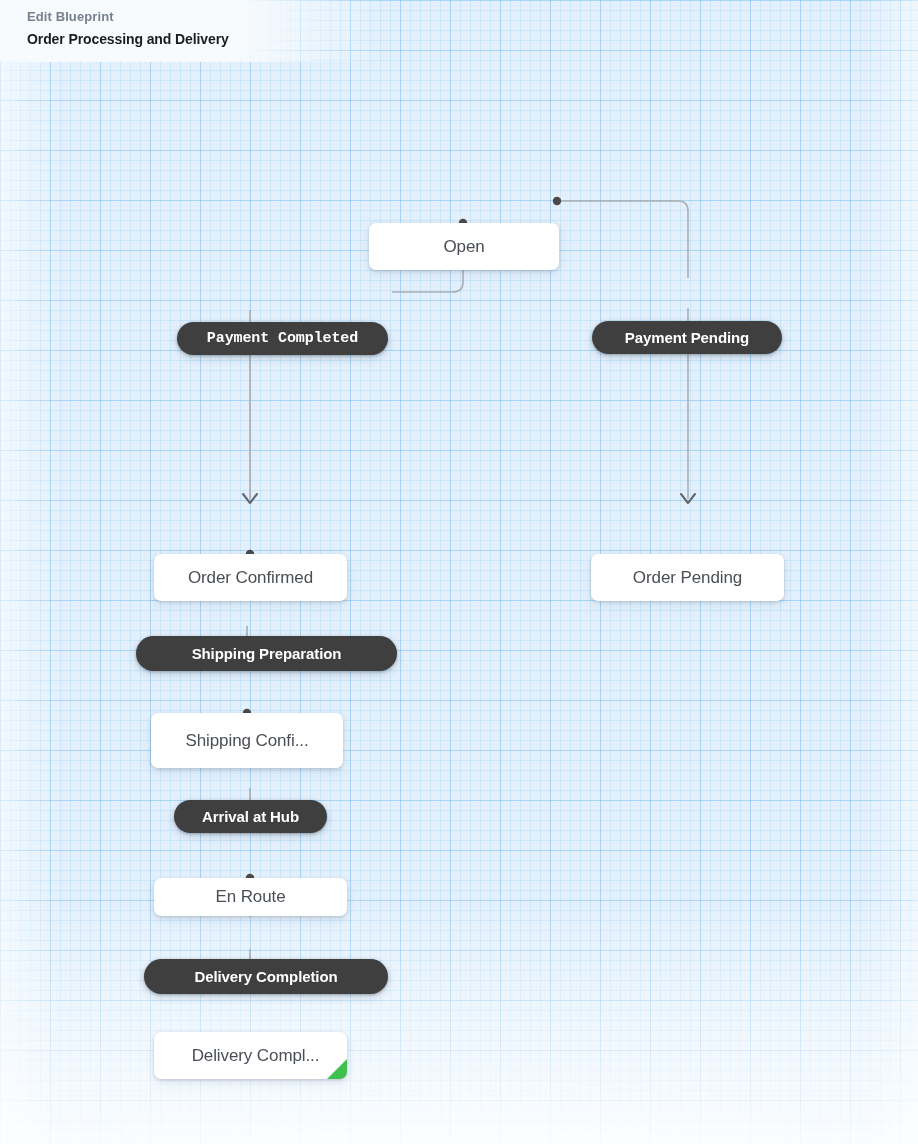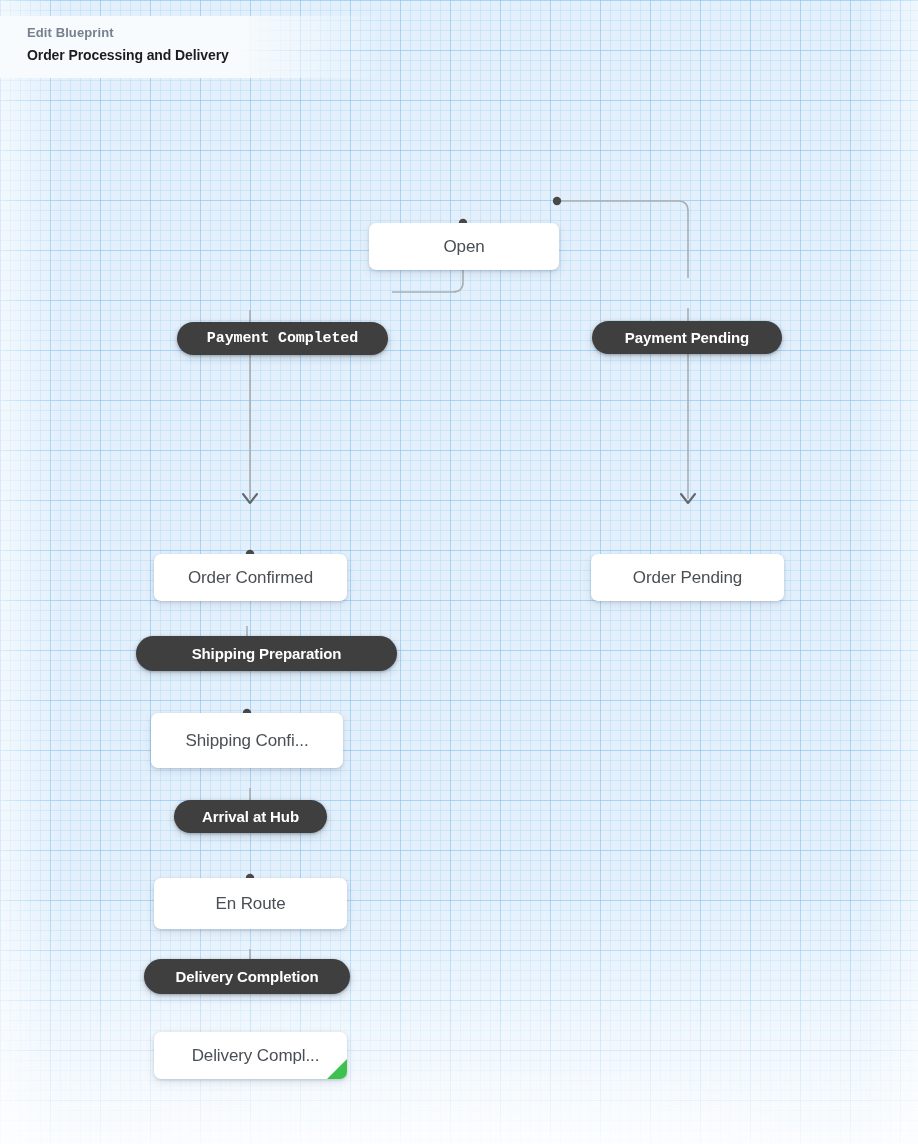--- a/index.html
+++ b/index.html
@@ -43,21 +43,21 @@
     background:
       radial-gradient(ellipse 140% 70% at 50% 130%, rgba(255,255,255,0.97) 0%, rgba(255,255,255,0.85) 22%, rgba(255,255,255,0.0) 55%),
       linear-gradient(to right, rgba(255,255,255,0.55) 0px, rgba(255,255,255,0.0) 60px),
       linear-gradient(to left, rgba(255,255,255,0.45) 0px, rgba(255,255,255,0.0) 55px),
       linear-gradient(to bottom, rgba(255,255,255,0.0) 78%, rgba(255,255,255,0.85) 100%);
   }
 
   
   #header {
     position: absolute;
-    left: 0; top: 16px;
+    left: 0; top: 0;
     width: 380px;
     height: 62px;
     background: linear-gradient(to right, #f8fbfd 0%, #f8fbfd 62%, rgba(248,251,253,0.0) 100%);
     z-index: 40;
     padding: 8px 0 0 27px;
     box-sizing: border-box;
   }
   #header-eyebrow {
     font-size: 13px;
     font-weight: bold;
@@ -215,21 +215,21 @@
   </div>
 
   <div class="node state-box" style="left:591px; top:508px; width:193px; height:47px;">
     <span class="state-label">Order Pending</span>
   </div>
 
   <div class="node state-box" style="left:151px; top:667px; width:192px; height:55px;">
     <span class="state-label">Shipping Confi...</span>
   </div>
 
-  <div class="node state-box" style="left:154px; top:832px; width:193px; height:51px;">
+  <div class="node state-box" style="left:154px; top:832px; width:193px; height:38px;">
     <span class="state-label">En Route</span>
   </div>
 
   <div class="node state-box" style="left:154px; top:986px; width:193px; height:47px;padding-left:10px;">
     <span class="state-label">Delivery Compl...</span>
     <span class="corner-flag"></span>
   </div>
 
   <div class="node transition-pill" style="left:177px; top:276px; width:211px; height:33px;font-family:Liberation Mono, monospace;">
     <span class="pill-label">Payment Completed</span>
@@ -240,21 +240,21 @@
   </div>
 
   <div class="node transition-pill" style="left:136px; top:590px; width:261px; height:35px;">
     <span class="pill-label">Shipping Preparation</span>
   </div>
 
   <div class="node transition-pill" style="left:174px; top:754px; width:153px; height:33px;">
     <span class="pill-label">Arrival at Hub</span>
   </div>
 
-  <div class="node transition-pill" style="left:144px; top:913px; width:206px; height:35px;">
+  <div class="node transition-pill" style="left:144px; top:913px; width:244px; height:35px;">
     <span class="pill-label">Delivery Completion</span>
   </div>
 
   <div id="header">
     <div id="header-eyebrow">Edit Blueprint</div>
     <div id="header-title">Order Processing and Delivery</div>
   </div>
 
 </div>
 

